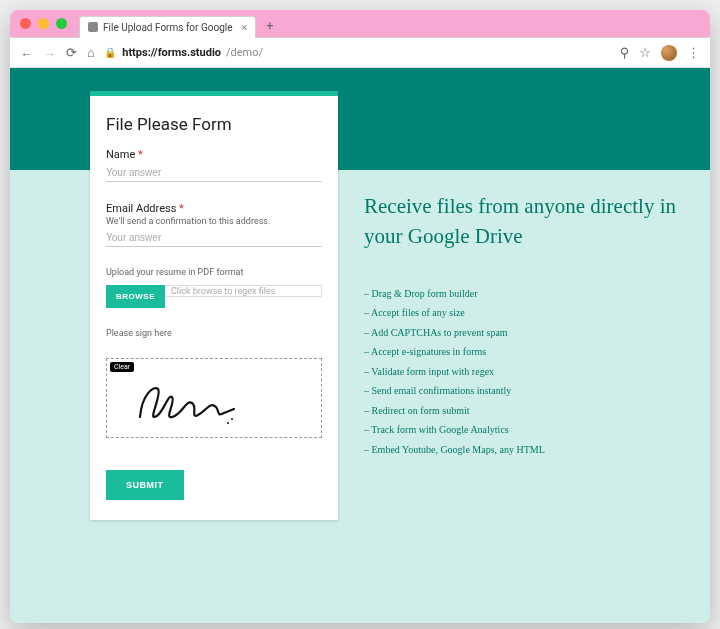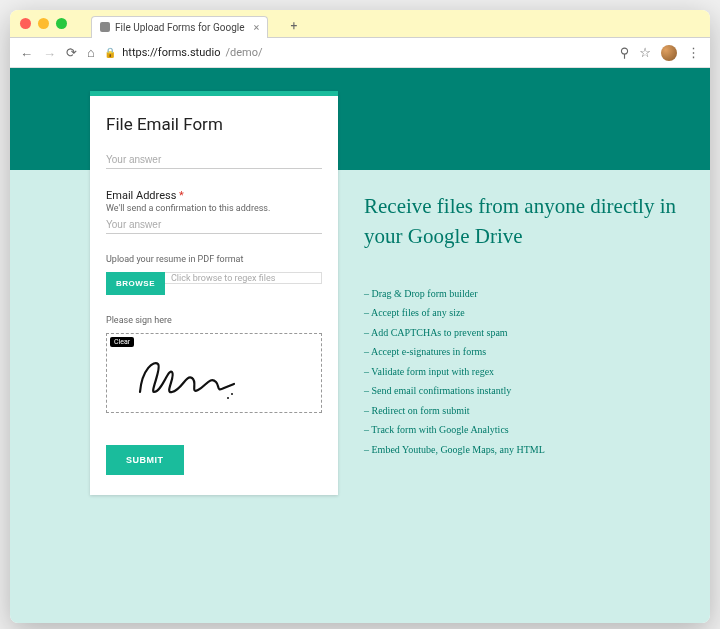--- a/index.html
+++ b/index.html
@@ -12,27 +12,26 @@
       padding: 10px;
     }
     .browser-window {
       width: 700px;
       background: #fff;
       border-radius: 8px;
       box-shadow: 0 8px 30px rgba(0,0,0,0.25);
       overflow: hidden;
     }
     .title-bar {
-      background: #fef9c3;
+      background: #f9a8d4;
       height: 28px;
       display: flex;
       align-items: center;
       padding: 0 10px;
       border-bottom: 1px solid #d0d0d0;
-      gap: 12px;
     }
     .traffic-lights { display: flex; gap: 7px; margin-right: 12px; }
     .traffic-light { width: 11px; height: 11px; border-radius: 50%; }
     .tl-red { background: #ff5f57; }
     .tl-yellow { background: #febc2e; }
     .tl-green { background: #28c840; }
     .tab {
       background: #fff;
       border: 1px solid #d0d0d0;
       border-bottom: none;
@@ -74,21 +73,21 @@
     .nav-icon.disabled { color: #bbb; }
     .url-bar {
       flex: 1;
       display: flex;
       align-items: center;
       gap: 5px;
       font-size: 11px;
       color: #333;
     }
     .lock-icon { color: #555; font-size: 10px; }
-    .url-host { color: #222; }
+    .url-host { color: #222; font-weight: bold; }
     .url-path { color: #888; }
     .toolbar-right { display: flex; align-items: center; gap: 10px; }
     .avatar {
       width: 16px; height: 16px;
       border-radius: 50%;
       background: radial-gradient(circle at 30% 30%, #e0a060, #8a5a2a);
     }
     .viewport {
       background: #cfeee9;
       position: relative;
@@ -162,21 +161,21 @@
       flex: 1;
       border: 1px solid #ddd;
       border-left: none;
       font-size: 9px;
       color: #aaa;
       display: flex;
       align-items: center;
       padding-left: 6px;
     }
     .sig-box {
-      margin-top: 8px;
+      margin-top: 20px;
       border: 1px dashed #999;
       height: 80px;
       position: relative;
       background: #fff;
     }
     .clear-badge {
       position: absolute;
       top: 3px; left: 3px;
       background: #000;
       color: #fff;
@@ -257,23 +256,24 @@
       <span class="nav-icon">⋮</span>
     </div>
   </div>
 
   <div class="viewport">
     <div class="header-band"></div>
 
     <div class="content-row">
 
       <div class="form-card">
-        <h1 class="form-title">File Email Form</h1>
+        <h1 class="form-title">File Please Form</h1>
 
         <div class="field">
+          <span class="field-label"><span>Name</span> <span class="req">*</span></span>
           <input class="text-input" placeholder="Your answer" style="">
         </div>
 
         <div class="field">
           <span class="field-label"><span>Email Address</span> <span class="req">*</span></span>
           <span class="field-hint">We'll send a confirmation to this address.</span>
           <input class="text-input" placeholder="Your answer" style="">
         </div>
 
         <div class="field">

